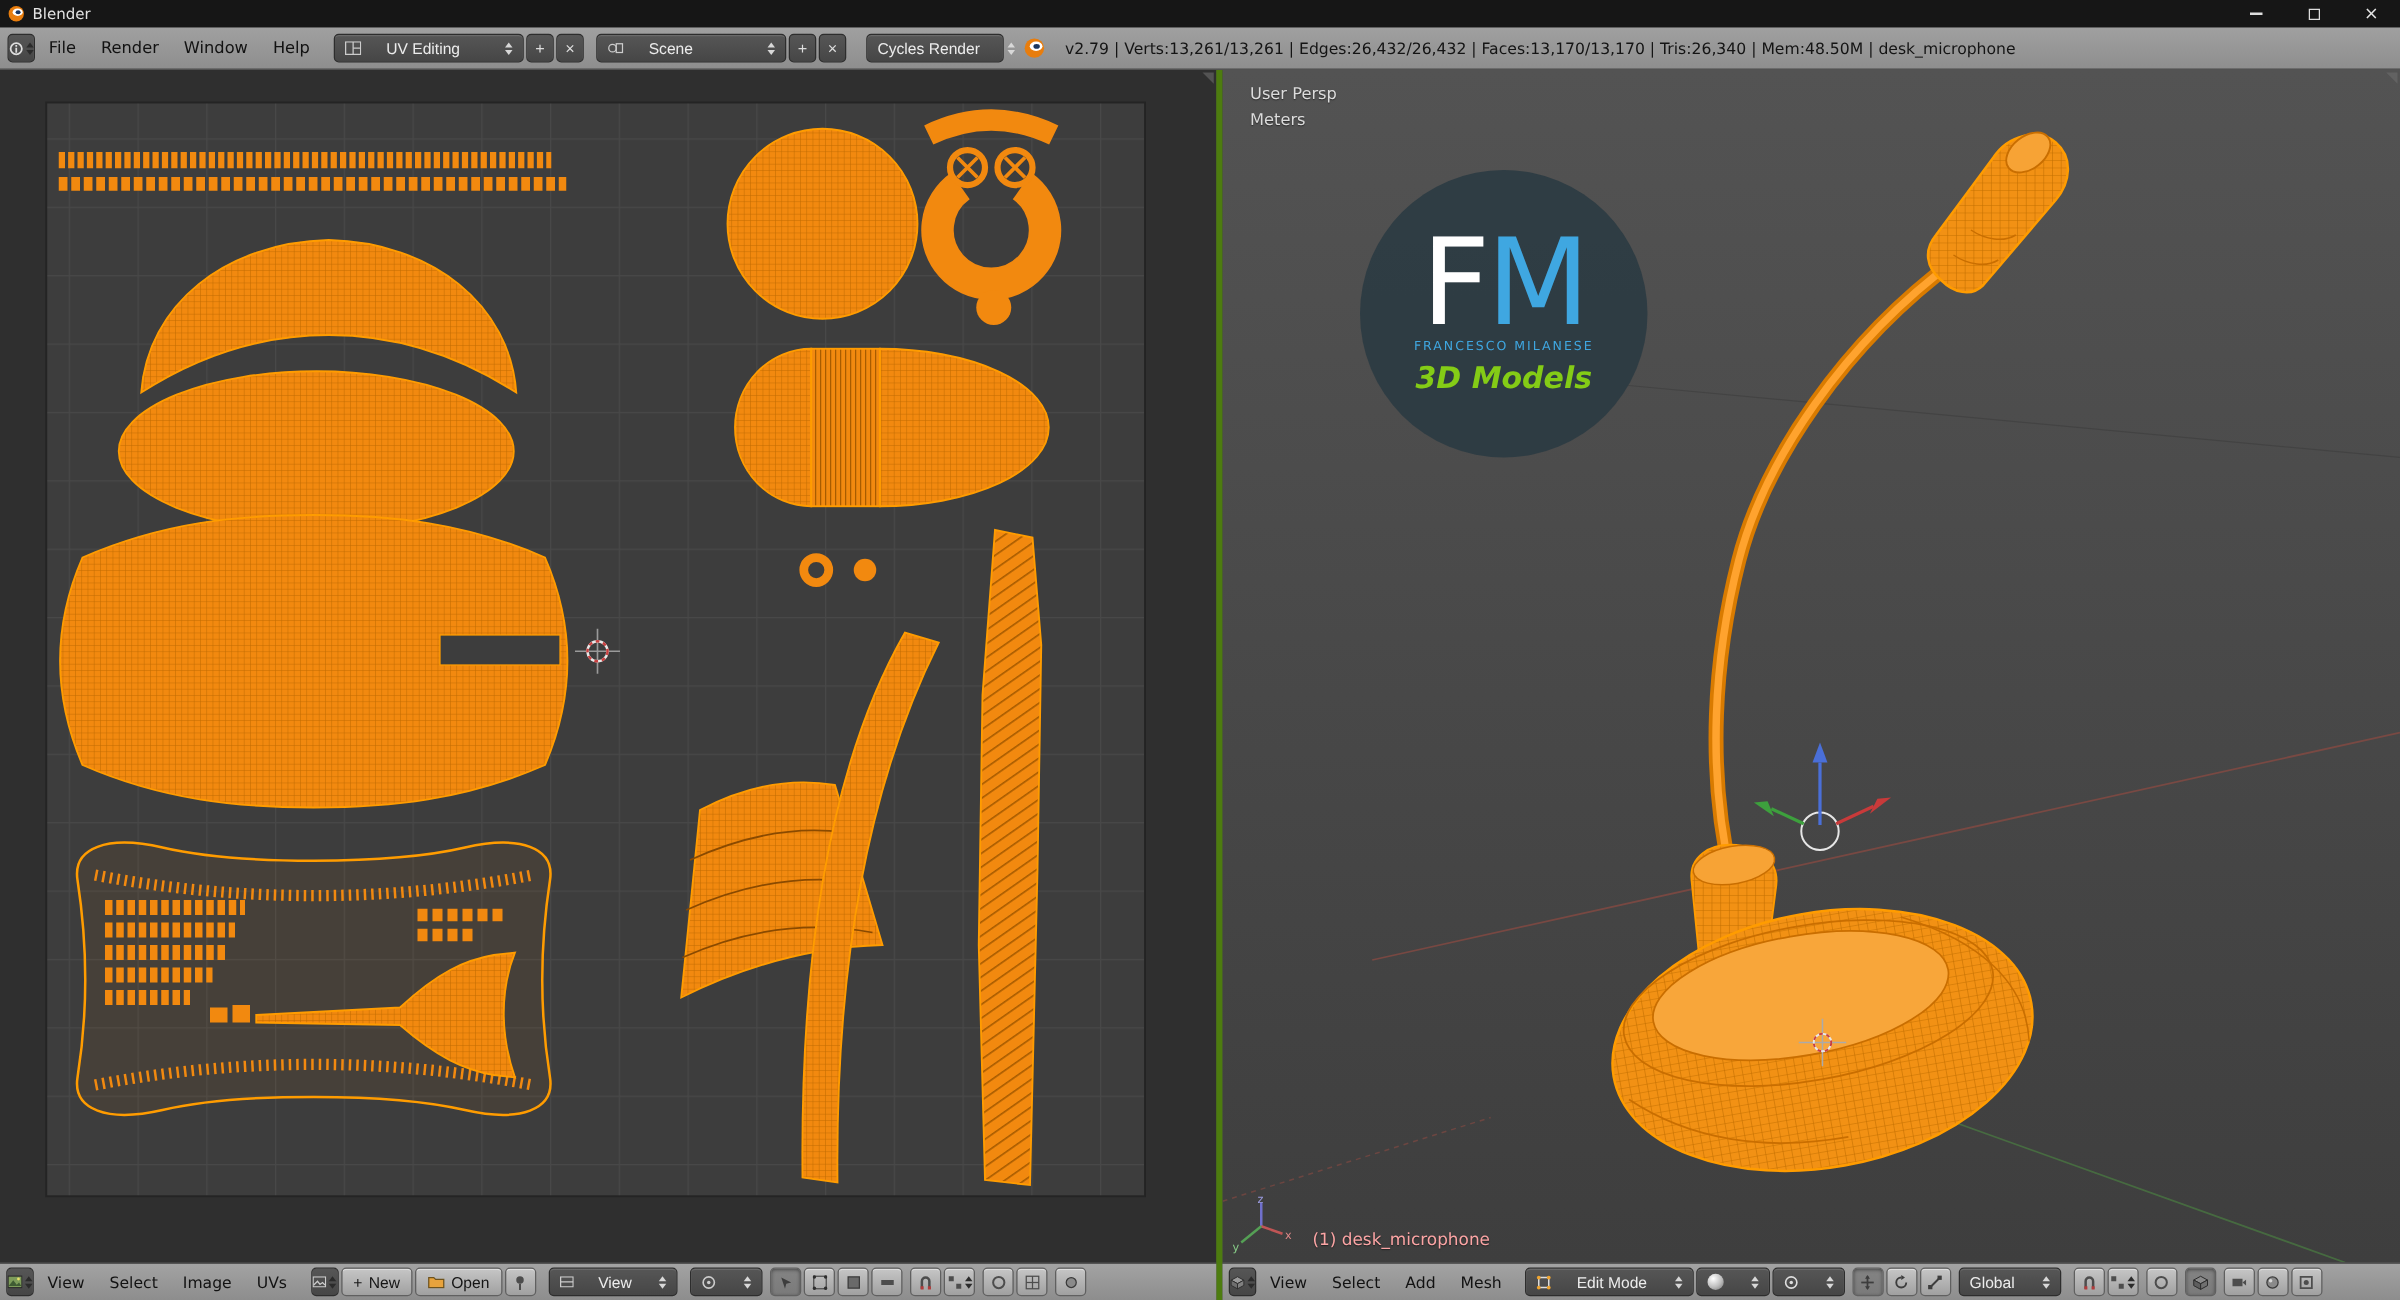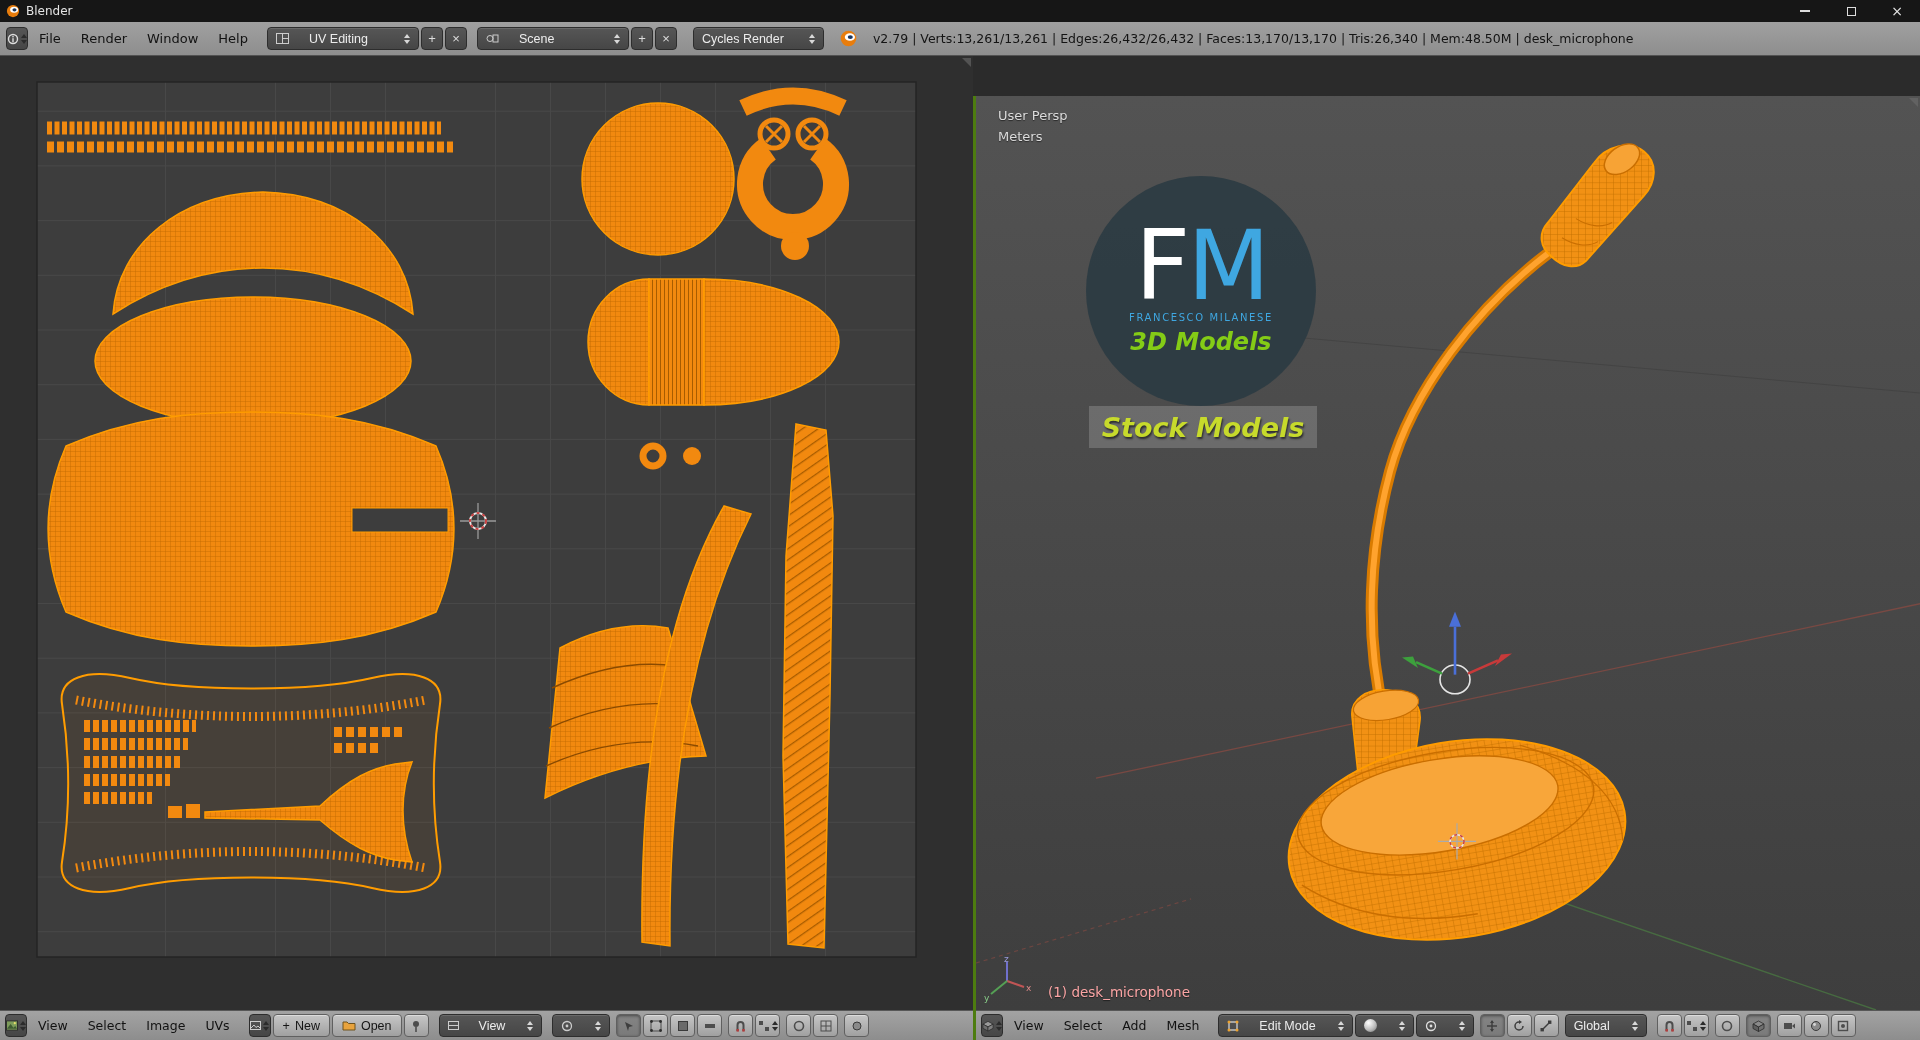--- a/index.html
+++ b/index.html
@@ -28,21 +28,21 @@
   .ar .d{border-top:4px solid #d8d8d8;}
   .ar.dk .u{border-bottom-color:#2b2b2b;}
   .ar.dk .d{border-top-color:#2b2b2b;}
   .stats{margin-left:14px;font-size:12.5px;color:#141414;white-space:nowrap;}
   .gap8{margin-left:8px;} .gap14{margin-left:14px;} .gap4{margin-left:4px;}
 
   
   .main{display:flex;height:984px;}
   .pane{position:relative;}
   .pane-left{width:973px;background:#2f2f2f;}
-  .pane-right{flex:1;background:#444;border-left:3px solid #4d7c0f;margin-top:40px;}
+  .pane-right{flex:1;background:#444;border-left:5px solid #4d7c0f;}
   .canvas{position:absolute;left:0;right:0;top:0;bottom:30px;overflow:hidden;}
   svg.fill{width:100%;height:100%;display:block;}
   .pane-header{position:absolute;left:0;right:0;bottom:0;height:30px;background:linear-gradient(#a3a3a3,#8d8d8d);border-top:1px solid #575757;display:flex;align-items:center;padding:0 5px;font-size:12.5px;color:#121212;gap:2px;z-index:6;}
   .corner-grip{position:absolute;right:2px;top:2px;width:0;height:0;border-left:9px solid transparent;border-top:9px solid #6d6d6d;opacity:.6;z-index:5;}
 
   
   .ov{position:absolute;z-index:4;color:#dcdcdc;text-shadow:0 1px 1px rgba(0,0,0,.5);}
   .ov-viewname{left:22px;top:12px;font-size:13px;}
   .ov-units{left:22px;top:33px;font-size:13px;}
   .ov-objinfo{left:72px;bottom:10px;font-size:13.5px;color:#fca5a5;}
@@ -116,21 +116,21 @@
       </svg>
     <span style="flex:1;text-align:left">Scene</span>
     <span class="ar">
         <i class="u"></i>
         <i class="d"></i>
       </span>
   </button>
   <button class="sqbtn">+</button>
   <button class="sqbtn">×</button>
 
-  <button class="dd gap14" style="width:131px">
+  <button class="dd gap14" style="width:110px">
     <span style="flex:1;text-align:left">Cycles Render</span>
     <span class="ar">
         <i class="u"></i>
         <i class="d"></i>
       </span>
   </button>
 
   <svg class="gap14" width="17" height="17" viewBox="0 0 16 16">
     <circle cx="8" cy="8" r="7.3" fill="#e87d0d"></circle>
     <ellipse cx="9.3" cy="6.6" rx="4.8" ry="3.5" fill="#fff"></ellipse>
@@ -442,23 +442,20 @@
       <div class="ov ov-objinfo">(1) desk_microphone</div>
 
       <div class="fm-logo">
         <div class="fm-big">
           <span class="fm-f">F</span>
           <span class="fm-m">M</span>
         </div>
         <div class="fm-name">FRANCESCO MILANESE</div>
         <div class="fm-tag">3D Models</div>
       </div>
-      <div class="stock-box">
-        <span>Stock Models</span>
-      </div>
 
       <svg class="mini-axis" width="54" height="54" viewBox="0 0 54 54">
         <line x1="27" y1="27" x2="27" y2="8" stroke="#7070cc" stroke-width="2"></line>
         <text x="24" y="8" fill="#9a9ade" font-size="9" font-family="DejaVu Sans, sans-serif">z</text>
         <line x1="27" y1="27" x2="44" y2="33" stroke="#c05555" stroke-width="2"></line>
         <text x="46" y="37" fill="#d88" font-size="9" font-family="DejaVu Sans, sans-serif">x</text>
         <line x1="27" y1="27" x2="11" y2="40" stroke="#55a055" stroke-width="2"></line>
         <text x="4" y="47" fill="#8c8" font-size="9" font-family="DejaVu Sans, sans-serif">y</text>
       </svg>
     </div>

